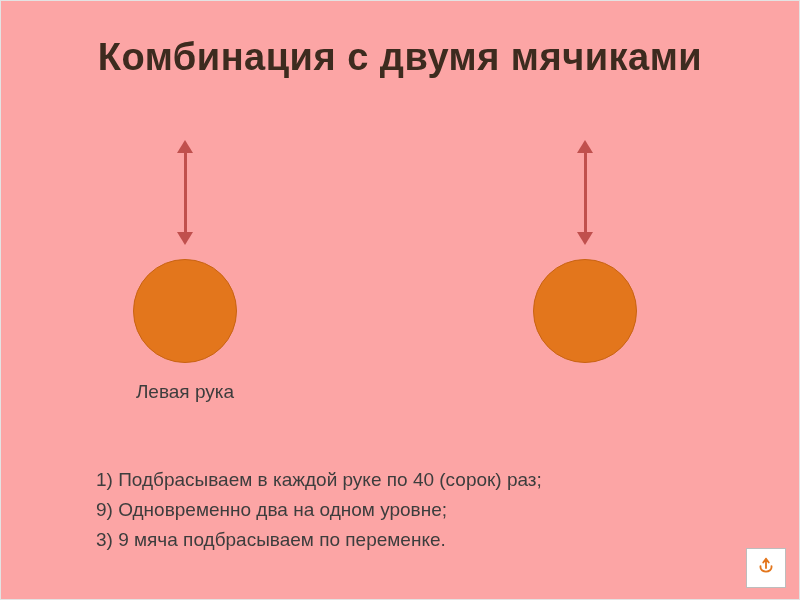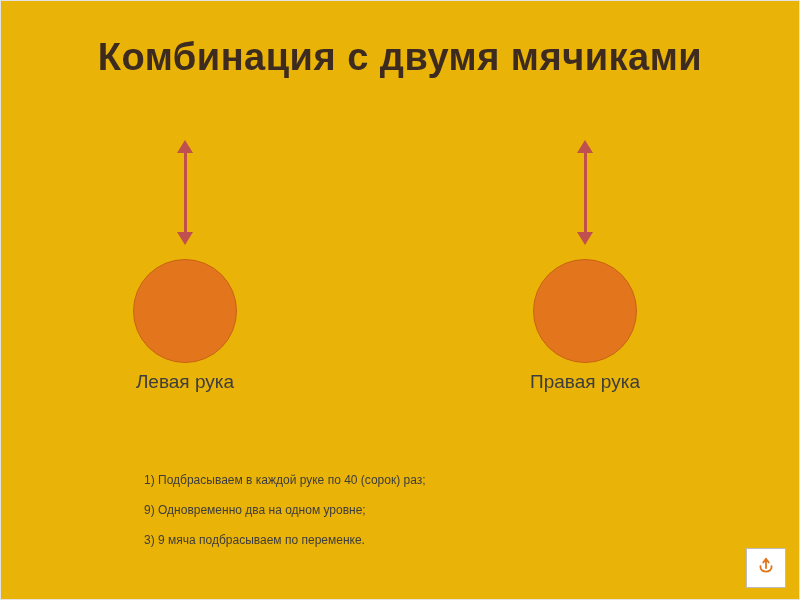--- a/index.html
+++ b/index.html
@@ -10,21 +10,21 @@
     width: 800px;
     height: 600px;
     background: #ffffff;
     font-family: "Liberation Sans", sans-serif;
     overflow: hidden;
   }
   #slide {
     position: relative;
     width: 800px;
     height: 600px;
-    background: #eab308;
+    background: #fca5a5;
     box-sizing: border-box;
   }
   
   #slide::after {
     content: "";
     position: absolute;
     inset: 0;
     border: 1px solid #e3e3e3;
     pointer-events: none;
   }
@@ -88,38 +88,37 @@
     width: 104px;
     height: 104px;
     margin: 14px auto 0 auto;
     border-radius: 50%;
     background: #e3761c;
     border: 1px solid #c96312;
     box-sizing: border-box;
   }
 
   .hand-label {
-    margin-top: 8px;
+    margin-top: 18px;
     text-align: center;
     font-size: 19px;
     color: #3d3d3d;
   }
 
   #steps {
     position: absolute;
     left: 96px;
     top: 465px;
     width: 640px;
   }
   #steps .step {
-    font-size: 12px;
+    font-size: 19px;
     color: #3d3d3d;
     line-height: 30px;
     white-space: nowrap;
-    margin-left: 48px;
   }
 
   #logo {
     position: absolute;
     right: 14px;
     bottom: 12px;
     width: 40px;
     height: 40px;
     border: 1px solid #bdbdbd;
     box-sizing: border-box;
@@ -152,21 +151,20 @@
     <div class="hand-label">Левая рука</div>
   </div>
 
   <div class="hand-group" id="hand-right">
     <div class="arrow">
       <div class="head-up"></div>
       <div class="shaft"></div>
       <div class="head-down"></div>
     </div>
     <div class="ball"></div>
-    <div class="hand-label">Правая рука</div>
   </div>
 
   <div id="steps">
     <div class="step">1) Подбрасываем в каждой руке по 40 (сорок) раз;</div>
     <div class="step">9) Одновременно два на одном уровне;</div>
     <div class="step">3) 9 мяча подбрасываем по переменке.</div>
   </div>
 
   <div id="logo">
     <svg class="mark" viewBox="0 0 24 24" aria-hidden="true">

